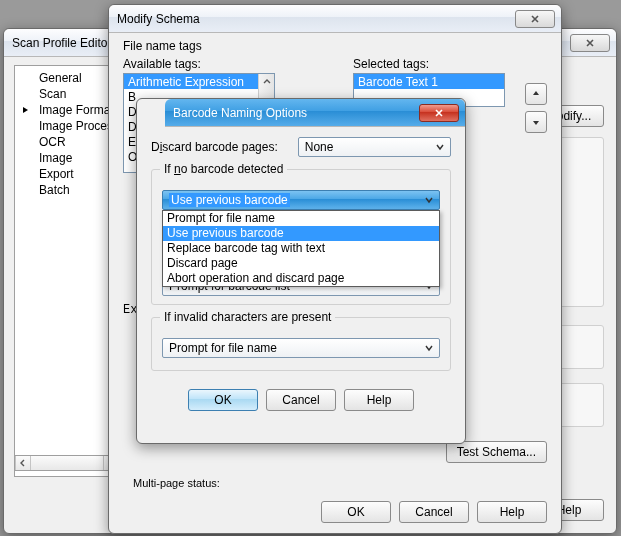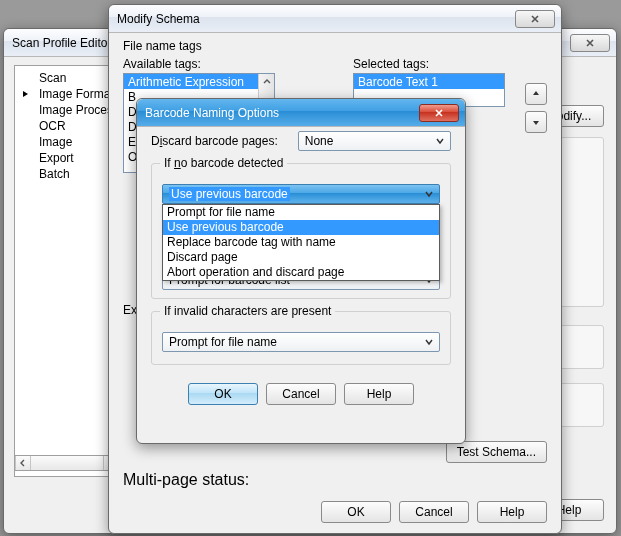--- a/index.html
+++ b/index.html
@@ -175,33 +175,34 @@
   }
   .btn.default {
     border: 1px solid #3c7fb1;
     background: linear-gradient(to bottom,#eaf6fd,#bfe4f9 45%,#a9d9f2 46%,#d4edfc);
   }
 
   #mid-buttons { position:absolute; bottom:10px; right:14px; display:flex; gap:8px; }
 
   .test-schema { position: absolute; right: 14px; bottom: 70px; }
 
-  .multi-status { position:absolute; left:14px; bottom:44px; font-size:16px; display:flex; gap:22px;}
-
-  #ex-label { position:absolute; left:14px; top:270px; }
+  .multi-status { position:absolute; left:24px; bottom:44px; font-size:11px; display:flex; gap:22px;}
+
+  #ex-label { position:absolute; left:14px; top:270px;font-family:Liberation Mono, monospace; }
   #d-label1 { position:absolute; left:28px; top:286px; font-weight: bold; }
   #d-label2 { position:absolute; left:28px; top:346px; font-weight: bold; }
 
   
   #win-front { left: 136px; top: 98px; width: 330px; height: 346px; }
   #win-front .titlebar {
     background: linear-gradient(to bottom,#63b6ef 0%, #3f9fe3 45%, #2a8ed6 46%, #56ace9 100%);
     color: #fff;
-  }
-  #win-front .body { padding: 4px 14px; height: calc(100% - 28px); }
+    margin-left: 28px;
+  }
+  #win-front .body { padding: 10px 14px; height: calc(100% - 28px); }
 
   .combo {
     height: 20px;
     border: 1px solid #7d97b0;
     background: linear-gradient(to bottom,#fff,#eef1f4);
     border-radius: 2px;
     display: flex;
     align-items: center;
     padding: 0 2px 0 6px;
     position: relative;
@@ -262,20 +263,21 @@
   <div class="titlebar">
     <span class="title">Scan Profile Editor</span>
     <div class="closebtn">
       <svg viewBox="0 0 10 10">
           <path d="M2 2 L8 8 M8 2 L2 8" stroke="#555" stroke-width="1.6" fill="none"></path>
         </svg>
     </div>
   </div>
   <div class="body">
     <div class="tree">
+      <div class="row">General</div>
       <div class="row">Scan</div>
       <div class="row sel">Image Format</div>
       <div class="row">Image Processing</div>
       <div class="row">OCR</div>
       <div class="row">Image</div>
       <div class="row">Export</div>
       <div class="row">Batch</div>
     </div>
     <div class="tree-scroll">
       <div class="arrow">
@@ -392,21 +394,21 @@
         <div class="arrow">
             <svg viewBox="0 0 8 8">
               <path d="M1 2 L4 6 L7 2" stroke="#333" fill="none" stroke-width="1.4"></path>
             </svg>
           </div>
       </div>
 
       <div class="dropdown-list" style="left:10px; top:40px; width:calc(100% - 20px);">
         <div class="opt">Prompt for file name</div>
         <div class="opt hl">Use previous barcode</div>
-        <div class="opt">Replace barcode tag with name</div>
+        <div class="opt">Replace barcode tag with text</div>
         <div class="opt">Discard page</div>
         <div class="opt">Abort operation and discard page</div>
       </div>
 
       <div class="combo" style="width:100%;position:absolute;left:10px;right:10px;bottom:8px;width:auto;">
         <span class="txt">Prompt for barcode list</span>
         <div class="arrow">
             <svg viewBox="0 0 8 8">
               <path d="M1 2 L4 6 L7 2" stroke="#333" fill="none" stroke-width="1.4"></path>
             </svg>

